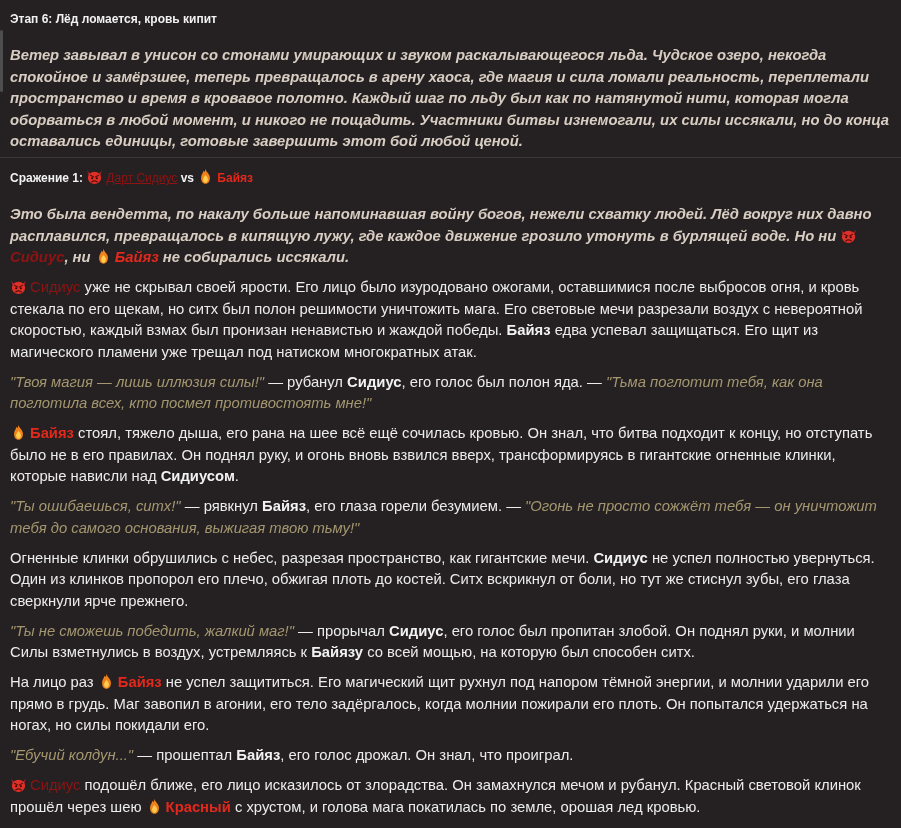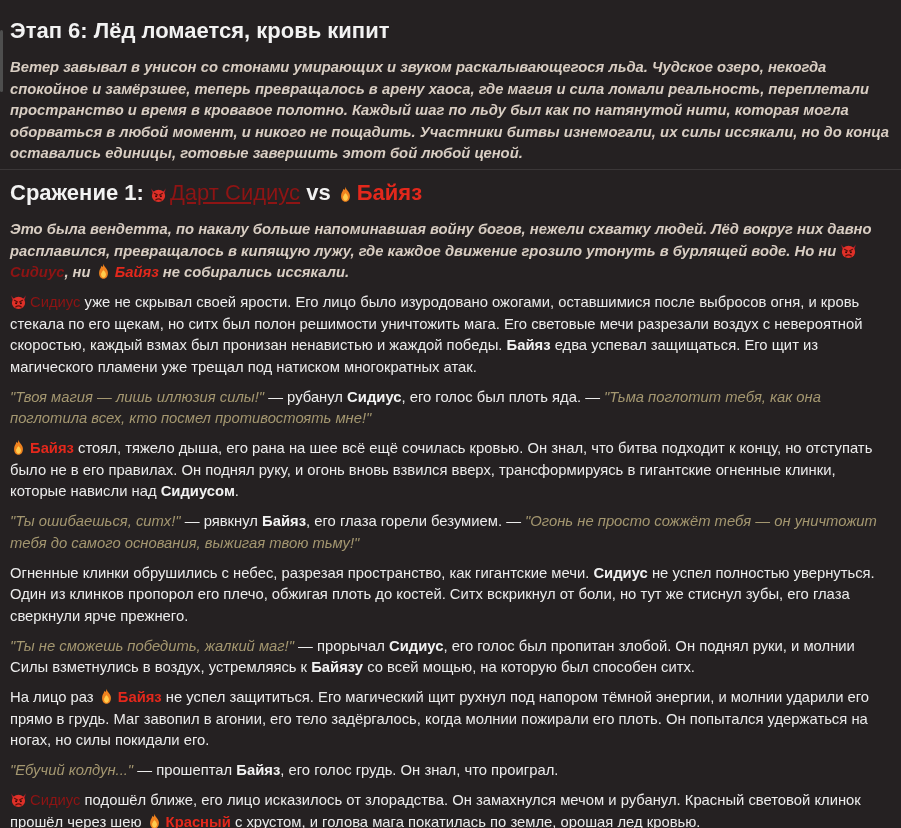--- a/index.html
+++ b/index.html
@@ -10,23 +10,23 @@
     position:relative;
   }
   #doc{
     padding:8px 10px 0 10px;
     font-size:14.8px;
     line-height:21.5px;
     color:#ececec;
   }
   .heading{
     font-weight:bold;
-    font-size:22px;
+    font-size:12px;
     line-height:22px;
-    margin:12px 0 11px 0;
+    margin:0 0 11px 0;
     color:#f2f2f2;
   }
   .para{margin:0 0 8.5px 0;}
   .para.narrative{
     color:#d8cdc2;
     font-weight:bold;
     font-style:italic;
     margin-top:15px;
   }
   .seg-bold{font-weight:bold;color:#f2f2f2;}
@@ -91,33 +91,33 @@
     <p class="para body"><span class="emoji"><svg viewBox="0 0 36 36" xmlns="http://www.w3.org/2000/svg">
     <path d="M3.5 4.5 C5 10 8 12 11.5 13 L7.5 17.5 C4.5 14 2.8 9.5 3.5 4.5Z" fill="#b02029"></path>
     <path d="M32.5 4.5 C31 10 28 12 24.5 13 L28.5 17.5 C31.5 14 33.2 9.5 32.5 4.5Z" fill="#b02029"></path>
     <ellipse cx="18" cy="21" rx="14" ry="13" fill="#df3028"></ellipse>
     <path d="M9.5 15.5 L16 19" stroke="#5e0f0b" stroke-width="2.4" stroke-linecap="round" fill="none"></path>
     <path d="M26.5 15.5 L20 19" stroke="#5e0f0b" stroke-width="2.4" stroke-linecap="round" fill="none"></path>
     <circle cx="13" cy="21.5" r="2.1" fill="#2b0a08"></circle>
     <circle cx="23" cy="21.5" r="2.1" fill="#2b0a08"></circle>
     <path d="M12 29.5 Q18 25 24 29.5" stroke="#5e0f0b" stroke-width="2.6" stroke-linecap="round" fill="none"></path>
   </svg></span><span class="seg-sidius">Сидиус</span><span class="seg-plain"> уже не скрывал своей ярости. Его лицо было изуродовано ожогами, оставшимися после выбросов огня, и кровь стекала по его щекам, но ситх был полон решимости уничтожить мага. Его световые мечи разрезали воздух с невероятной скоростью, каждый взмах был пронизан ненавистью и жаждой победы. </span><span class="seg-bold">Байяз</span><span class="seg-plain"> едва успевал защищаться. Его щит из магического пламени уже трещал под натиском многократных атак.</span></p>
-    <p class="para body"><span class="seg-speech">"Твоя магия — лишь иллюзия силы!"</span><span class="seg-plain"> — рубанул </span><span class="seg-bold">Сидиус</span><span class="seg-plain">, его голос был плоть яда. — </span><span class="seg-speech">"Тьма поглотит тебя, как она поглотила всех, кто посмел противостоять мне!"</span></p>
+    <p class="para body"><span class="seg-speech">"Твоя магия — лишь иллюзия силы!"</span><span class="seg-plain"> — рубанул </span><span class="seg-bold">Сидиус</span><span class="seg-plain">, его голос был полон яда. — </span><span class="seg-speech">"Тьма поглотит тебя, как она поглотила всех, кто посмел противостоять мне!"</span></p>
     <p class="para body"><span class="emoji"><svg viewBox="0 0 36 36" xmlns="http://www.w3.org/2000/svg">
     <path d="M18 1.5 C19.2 9 26.2 11 27.2 19 C28.2 27.5 23.8 33.5 18 33.5 C12.2 33.5 7.8 27.5 8.8 19 C9.5 13.2 13 11.2 13.6 6 C15.5 8.8 16.8 10.3 18 1.5Z" fill="#f0821e"></path>
     <path d="M18 13.5 C19.2 17.8 23.2 18.8 23.2 24 C23.2 28.6 20.6 31.2 18 31.2 C15.4 31.2 12.8 28.6 12.8 24 C12.8 20.4 15.8 19.4 16.1 15.8 C17 17.4 17.5 18 18 13.5Z" fill="#ffcc4d"></path>
   </svg></span><span class="seg-bayaz">Байяз</span><span class="seg-plain"> стоял, тяжело дыша, его рана на шее всё ещё сочилась кровью. Он знал, что битва подходит к концу, но отступать было не в его правилах. Он поднял руку, и огонь вновь взвился вверх, трансформируясь в гигантские огненные клинки, которые нависли над </span><span class="seg-bold">Сидиусом</span><span class="seg-plain">.</span></p>
     <p class="para body"><span class="seg-speech">"Ты ошибаешься, ситх!"</span><span class="seg-plain"> — рявкнул </span><span class="seg-bold">Байяз</span><span class="seg-plain">, его глаза горели безумием. — </span><span class="seg-speech">"Огонь не просто сожжёт тебя — он уничтожит тебя до самого основания, выжигая твою тьму!"</span></p>
     <p class="para body"><span class="seg-plain">Огненные клинки обрушились с небес, разрезая пространство, как гигантские мечи. </span><span class="seg-bold">Сидиус</span><span class="seg-plain"> не успел полностью увернуться. Один из клинков пропорол его плечо, обжигая плоть до костей. Ситх вскрикнул от боли, но тут же стиснул зубы, его глаза сверкнули ярче прежнего.</span></p>
     <p class="para body"><span class="seg-speech">"Ты не сможешь победить, жалкий маг!"</span><span class="seg-plain"> — прорычал </span><span class="seg-bold">Сидиус</span><span class="seg-plain">, его голос был пропитан злобой. Он поднял руки, и молнии Силы взметнулись в воздух, устремляясь к </span><span class="seg-bold">Байязу</span><span class="seg-plain"> со всей мощью, на которую был способен ситх.</span></p>
     <p class="para body"><span class="seg-plain">На лицо раз </span><span class="emoji"><svg viewBox="0 0 36 36" xmlns="http://www.w3.org/2000/svg">
     <path d="M18 1.5 C19.2 9 26.2 11 27.2 19 C28.2 27.5 23.8 33.5 18 33.5 C12.2 33.5 7.8 27.5 8.8 19 C9.5 13.2 13 11.2 13.6 6 C15.5 8.8 16.8 10.3 18 1.5Z" fill="#f0821e"></path>
     <path d="M18 13.5 C19.2 17.8 23.2 18.8 23.2 24 C23.2 28.6 20.6 31.2 18 31.2 C15.4 31.2 12.8 28.6 12.8 24 C12.8 20.4 15.8 19.4 16.1 15.8 C17 17.4 17.5 18 18 13.5Z" fill="#ffcc4d"></path>
   </svg></span><span class="seg-bayaz">Байяз</span><span class="seg-plain"> не успел защититься. Его магический щит рухнул под напором тёмной энергии, и молнии ударили его прямо в грудь. Маг завопил в агонии, его тело задёргалось, когда молнии пожирали его плоть. Он попытался удержаться на ногах, но силы покидали его.</span></p>
-    <p class="para body"><span class="seg-speech">"Ебучий колдун..."</span><span class="seg-plain"> — прошептал </span><span class="seg-bold">Байяз</span><span class="seg-plain">, его голос грудь. Он знал, что проиграл.</span></p>
+    <p class="para body"><span class="seg-speech">"Ебучий колдун..."</span><span class="seg-plain"> — прошептал </span><span class="seg-bold">Байяз</span><span class="seg-plain">, его голос дрожал. Он знал, что проиграл.</span></p>
     <p class="para body"><span class="emoji"><svg viewBox="0 0 36 36" xmlns="http://www.w3.org/2000/svg">
     <path d="M3.5 4.5 C5 10 8 12 11.5 13 L7.5 17.5 C4.5 14 2.8 9.5 3.5 4.5Z" fill="#b02029"></path>
     <path d="M32.5 4.5 C31 10 28 12 24.5 13 L28.5 17.5 C31.5 14 33.2 9.5 32.5 4.5Z" fill="#b02029"></path>
     <ellipse cx="18" cy="21" rx="14" ry="13" fill="#df3028"></ellipse>
     <path d="M9.5 15.5 L16 19" stroke="#5e0f0b" stroke-width="2.4" stroke-linecap="round" fill="none"></path>
     <path d="M26.5 15.5 L20 19" stroke="#5e0f0b" stroke-width="2.4" stroke-linecap="round" fill="none"></path>
     <circle cx="13" cy="21.5" r="2.1" fill="#2b0a08"></circle>
     <circle cx="23" cy="21.5" r="2.1" fill="#2b0a08"></circle>
     <path d="M12 29.5 Q18 25 24 29.5" stroke="#5e0f0b" stroke-width="2.6" stroke-linecap="round" fill="none"></path>
   </svg></span><span class="seg-sidius">Сидиус</span><span class="seg-plain"> подошёл ближе, его лицо исказилось от злорадства. Он замахнулся мечом и рубанул. Красный световой клинок прошёл через шею </span><span class="emoji"><svg viewBox="0 0 36 36" xmlns="http://www.w3.org/2000/svg">

